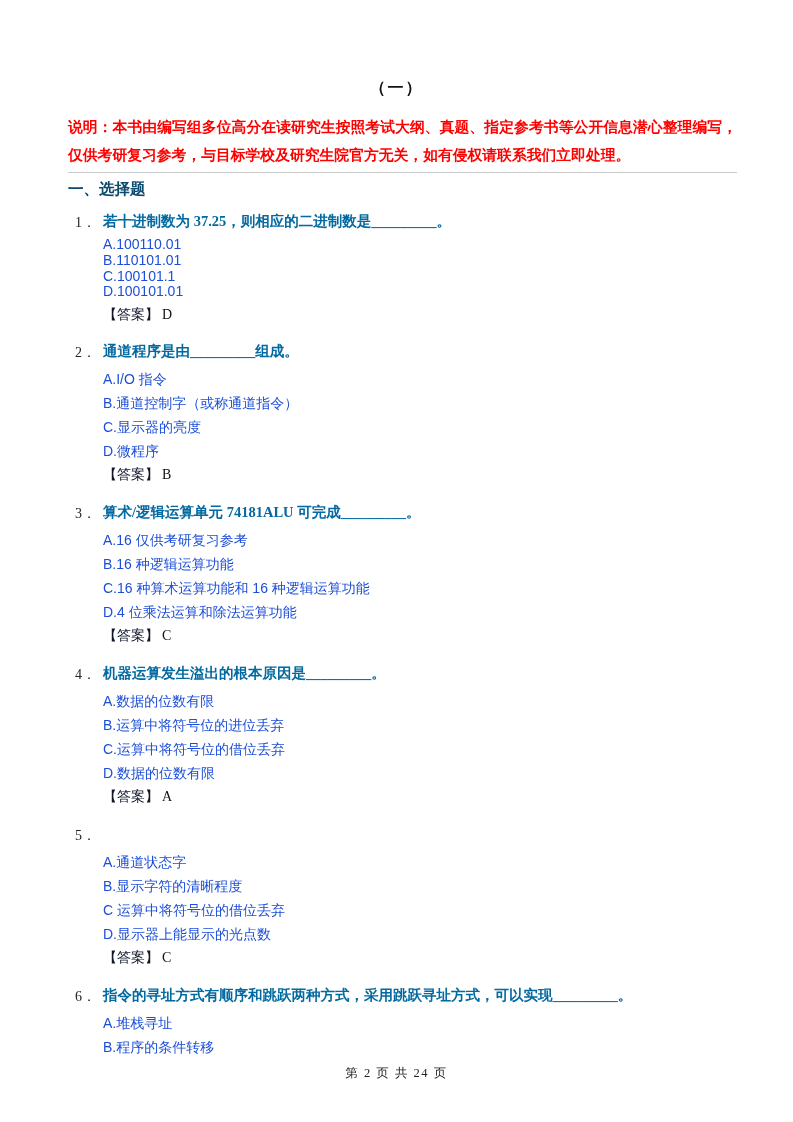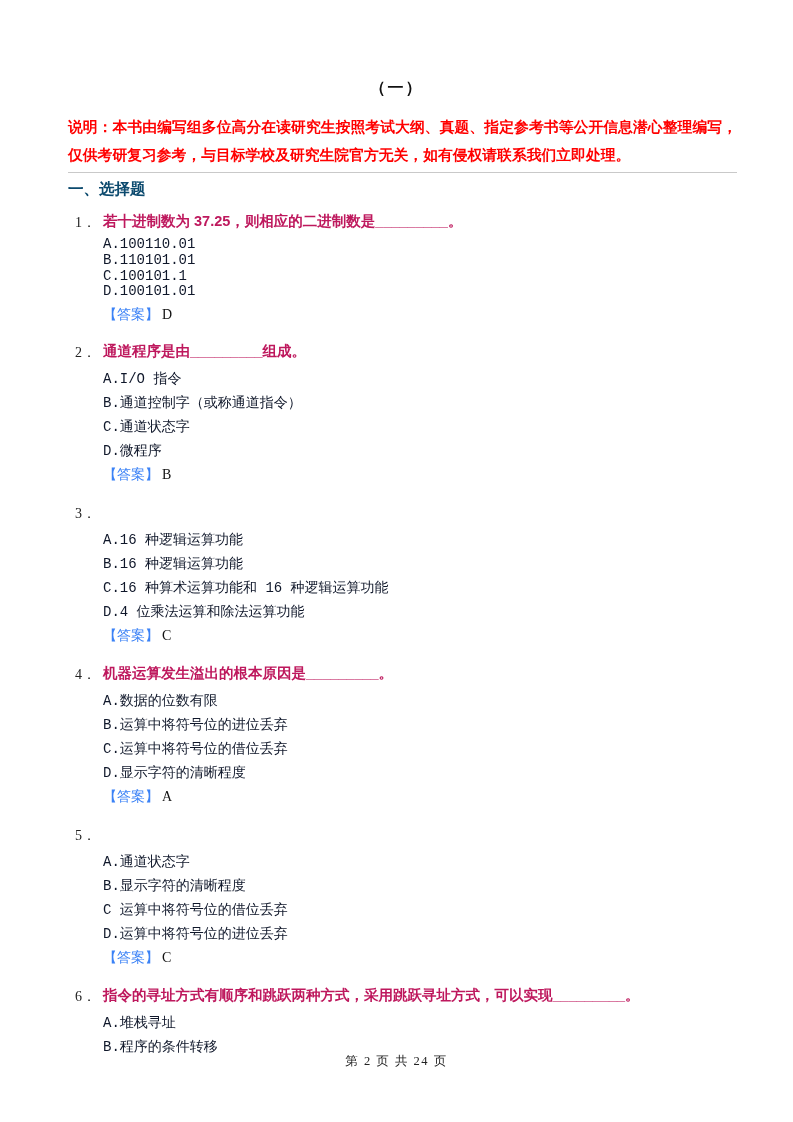--- a/index.html
+++ b/index.html
@@ -57,51 +57,51 @@
     flex: none;
     width: 28px;
     font-family: "Liberation Serif", serif;
     font-size: 14px;
     line-height: 17px;
     padding-top: 1px;
     color: #222222;
   }
 
   .q-stem {
-    font-family: Liberation Sans, sans-serif;
+    font-family: Liberation Serif, serif;
     font-weight: bold;
     font-size: 14.5px;
     line-height: 17px;
-    color: #be185d;
+    color: #0369a1;
   }
 
   .q-body { margin-left: 28px; }
 
   .q-option {
-    font-family: Liberation Mono, monospace;
+    font-family: Liberation Sans, sans-serif;
     font-size: 14px;
     line-height: 24px;
-    color: #0f172a;
+    color: #1d4ed8;
   }
   .question.tight .q-option { line-height: 15.8px; }
 
   .q-answer {
     font-size: 14px;
     line-height: 24px;
   }
   .question.tight .q-answer { margin-top: 3px; }
 
-  .answer-label { color: #3b82f6; text-align: center; }
+  .answer-label { color: #0f172a; text-align: center; }
   .answer-value { color: #111111; margin-left: 3px; }
 
   .page-footer {
     position: absolute;
     left: 0;
     right: 0;
-    bottom: 52px;
+    bottom: 40px;
     text-align: center;
     font-family: "Liberation Serif", serif;
     font-size: 12.5px;
     letter-spacing: 1.5px;
     color: #222222;
   }
 </style>
 </head>
 <body>
 
@@ -132,68 +132,69 @@
     </div>
 
     <div class="question">
       <div class="q-head">
         <span class="q-num">2．</span>
         <span class="q-stem">通道程序是由_________组成。</span>
       </div>
       <div class="q-body">
         <div class="q-option">A.I/O 指令</div>
         <div class="q-option">B.通道控制字（或称通道指令）</div>
-        <div class="q-option">C.通道状态字</div>
+        <div class="q-option">C.显示器的亮度</div>
         <div class="q-option">D.微程序</div>
         <div class="q-answer">
           <span class="answer-label">【答案】</span><span class="answer-value">B</span>
         </div>
       </div>
     </div>
 
     <div class="question">
       <div class="q-head">
         <span class="q-num">3．</span>
-      </div>
-      <div class="q-body">
-        <div class="q-option">A.16 种逻辑运算功能</div>
+        <span class="q-stem">算术/逻辑运算单元 74181ALU 可完成_________。</span>
+      </div>
+      <div class="q-body">
+        <div class="q-option">A.16 仅供考研复习参考</div>
         <div class="q-option">B.16 种逻辑运算功能</div>
         <div class="q-option">C.16 种算术运算功能和 16 种逻辑运算功能</div>
         <div class="q-option">D.4 位乘法运算和除法运算功能</div>
         <div class="q-answer">
           <span class="answer-label">【答案】</span><span class="answer-value">C</span>
         </div>
       </div>
     </div>
 
     <div class="question">
       <div class="q-head">
         <span class="q-num">4．</span>
         <span class="q-stem">机器运算发生溢出的根本原因是_________。</span>
       </div>
       <div class="q-body">
         <div class="q-option">A.数据的位数有限</div>
         <div class="q-option">B.运算中将符号位的进位丢弃</div>
         <div class="q-option">C.运算中将符号位的借位丢弃</div>
-        <div class="q-option">D.显示字符的清晰程度</div>
+        <div class="q-option">D.数据的位数有限</div>
         <div class="q-answer">
           <span class="answer-label">【答案】</span><span class="answer-value">A</span>
         </div>
       </div>
     </div>
 
     <div class="question">
       <div class="q-head">
         <span class="q-num">5．</span>
       </div>
       <div class="q-body">
         <div class="q-option">A.通道状态字</div>
         <div class="q-option">B.显示字符的清晰程度</div>
         <div class="q-option">C 运算中将符号位的借位丢弃</div>
-        <div class="q-option">D.运算中将符号位的进位丢弃</div>
+        <div class="q-option">D.显示器上能显示的光点数</div>
         <div class="q-answer">
           <span class="answer-label">【答案】</span><span class="answer-value">C</span>
         </div>
       </div>
     </div>
 
     <div class="question">
       <div class="q-head">
         <span class="q-num">6．</span>
         <span class="q-stem">指令的寻址方式有顺序和跳跃两种方式，采用跳跃寻址方式，可以实现_________。</span>

